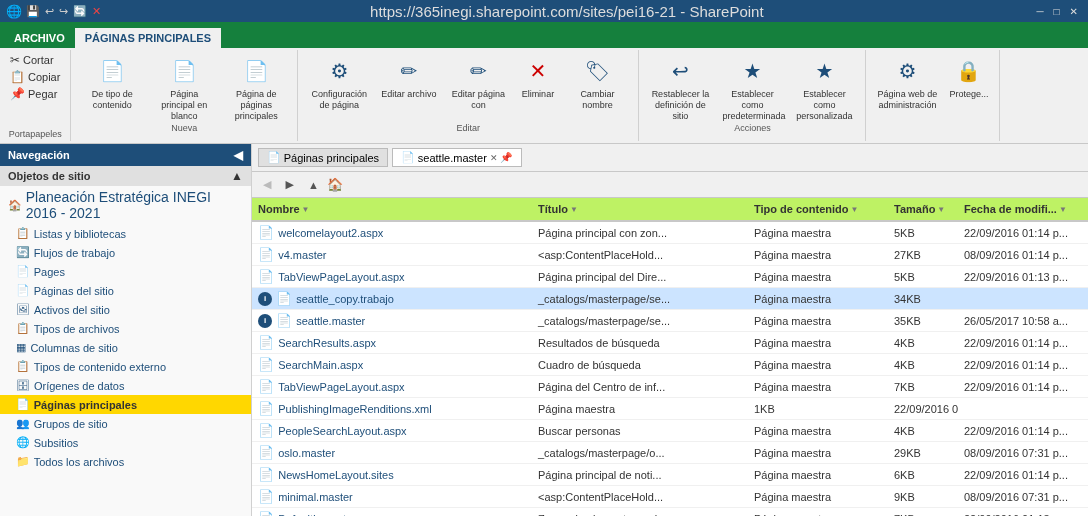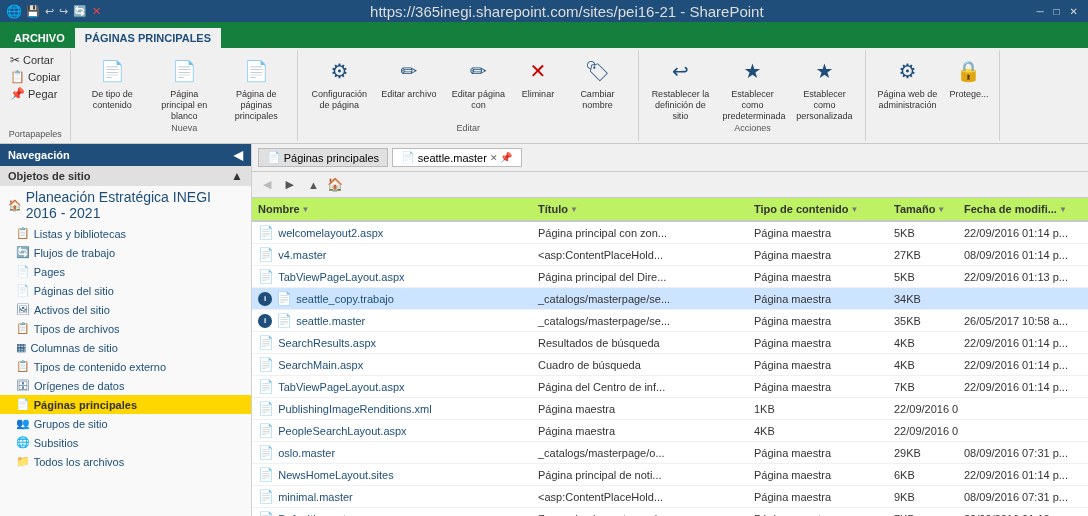--- a/index.html
+++ b/index.html
@@ -405,20 +405,21 @@
           </div>
           <div class="file-cell">Página maestra</div>
           <div class="file-cell">1KB</div>
           <div class="file-cell">22/09/2016 01:14 p...</div>
         </div>
         <div class="file-row">
           <div class="file-cell">
             <span class="file-icon">📄</span>
             <span class="file-name">PeopleSearchLayout.aspx</span>
           </div>
+          <div class="file-cell">Buscar personas</div>
           <div class="file-cell">Página maestra</div>
           <div class="file-cell">4KB</div>
           <div class="file-cell">22/09/2016 01:14 p...</div>
         </div>
         <div class="file-row">
           <div class="file-cell">
             <span class="file-icon">📄</span>
             <span class="file-name">oslo.master</span>
           </div>
           <div class="file-cell">_catalogs/masterpage/o...</div>

